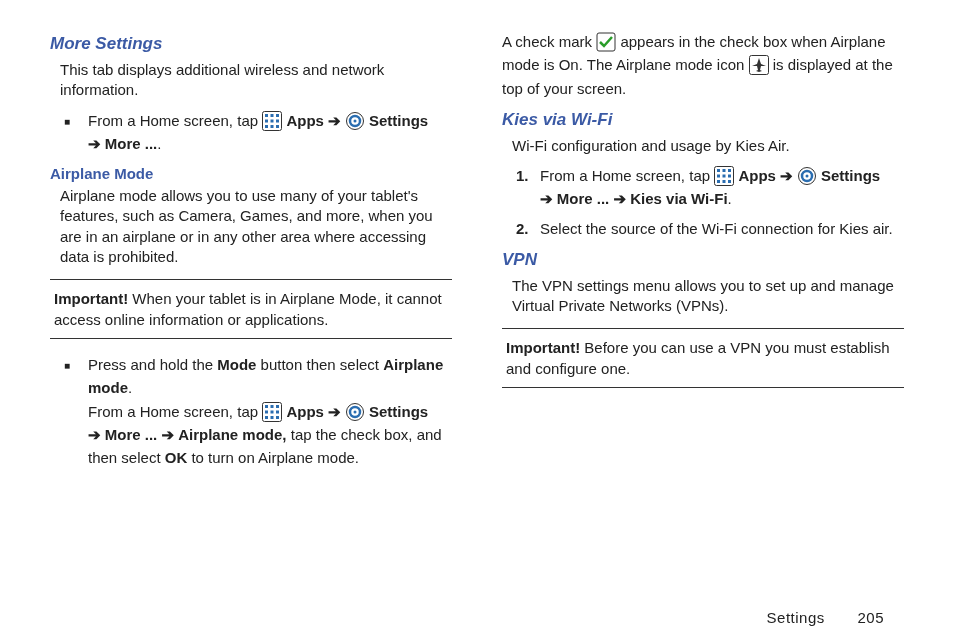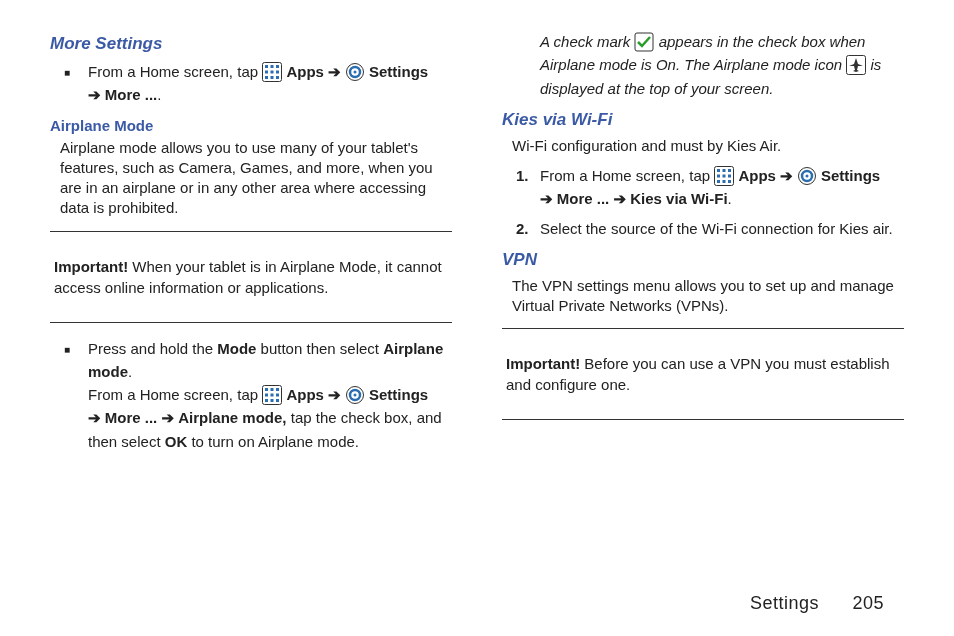--- a/index.html
+++ b/index.html
@@ -31,21 +31,21 @@
   .h-blue-sub {
     color: #3b5aa5;
     font-weight: bold;
     font-size: 15px;
     margin: 10px 0 4px 0;
   }
   .para {
     margin: 4px 0 8px 10px;
     line-height: 1.35;
   }
-  .indent1 { margin-left: 38px; line-height: 1.55; font-style: italic; }
+  .indent1 { line-height: 1.55; }
   .indent2 { margin-left: 38px; line-height: 1.55; margin-top:4px; }
   .bullet-row, .num-row {
     display: flex;
     margin: 6px 0 0 14px;
     line-height: 1.55;
   }
   .bullet-mark {
     width: 24px;
     flex-shrink: 0;
     font-size: 10px;
@@ -61,42 +61,43 @@
   .icon-box {
     display: inline-block;
     vertical-align: middle;
     position: relative;
     top:-1px;
   }
   svg { display:block; }
   .important-box {
     border-top: 1.5px solid #333;
     border-bottom: 1.5px solid #333;
-    padding: 24px 4px;
+    padding: 8px 4px;
     margin: 12px 0 14px 0;
     line-height: 1.4;
   }
   .important-lead { font-weight: bold; }
   .footer {
     position: absolute;
-    bottom: 22px;
+    bottom: 10px;
     right: 70px;
-    font-size: 18px;
+    font-size: 15px;
     letter-spacing: 0.5px;
   }
   .footer .pagenum { margin-left: 28px; }
   .orline { margin: 4px 0 4px 38px; }
 </style>
 </head>
 <body>
 
 <div class="columns">
 
   <div class="col">
     <div class="h-blue-ital">More Settings</div>
+    <div class="para">This tab displays additional wireless and network information.</div>
 
     <div class="bullet-row">
       <div class="bullet-mark">■</div>
       <div>
         <span>From a Home screen, tap </span>
         <span class="icon-box">
           <svg width="20" height="20">
               <rect x="0.5" y="0.5" width="19" height="19" rx="2" fill="#fff" stroke="#333"></rect>
               <g fill="#2a6db0">
                 <rect x="3" y="3" width="3" height="3"></rect>
@@ -189,21 +190,21 @@
       <span class="icon-box">
         <svg width="20" height="20">
             <rect x="0.5" y="0.5" width="19" height="19" rx="2" fill="#fff" stroke="#333"></rect>
             <path d="M10 3 L12 9 L17 11 L12 11 L11 15 L13 16 L10 17 L7 16 L9 15 L8 11 L3 11 L8 9 Z" fill="#333"></path>
           </svg>
       </span>
       <span> is displayed at the top of your screen.</span>
     </div>
 
     <div class="h-blue-ital" style="margin-top:10px">Kies via Wi-Fi</div>
-    <div class="para">Wi-Fi configuration and must by Kies Air.</div>
+    <div class="para">Wi-Fi configuration and usage by Kies Air.</div>
 
     <div class="num-row">
       <div class="num-mark">1.</div>
       <div>
         <span>From a Home screen, tap </span>
         <span class="icon-box">
           <svg width="20" height="20">
               <rect x="0.5" y="0.5" width="19" height="19" rx="2" fill="#fff" stroke="#333"></rect>
               <g fill="#2a6db0">
                 <rect x="3" y="3" width="3" height="3"></rect>

